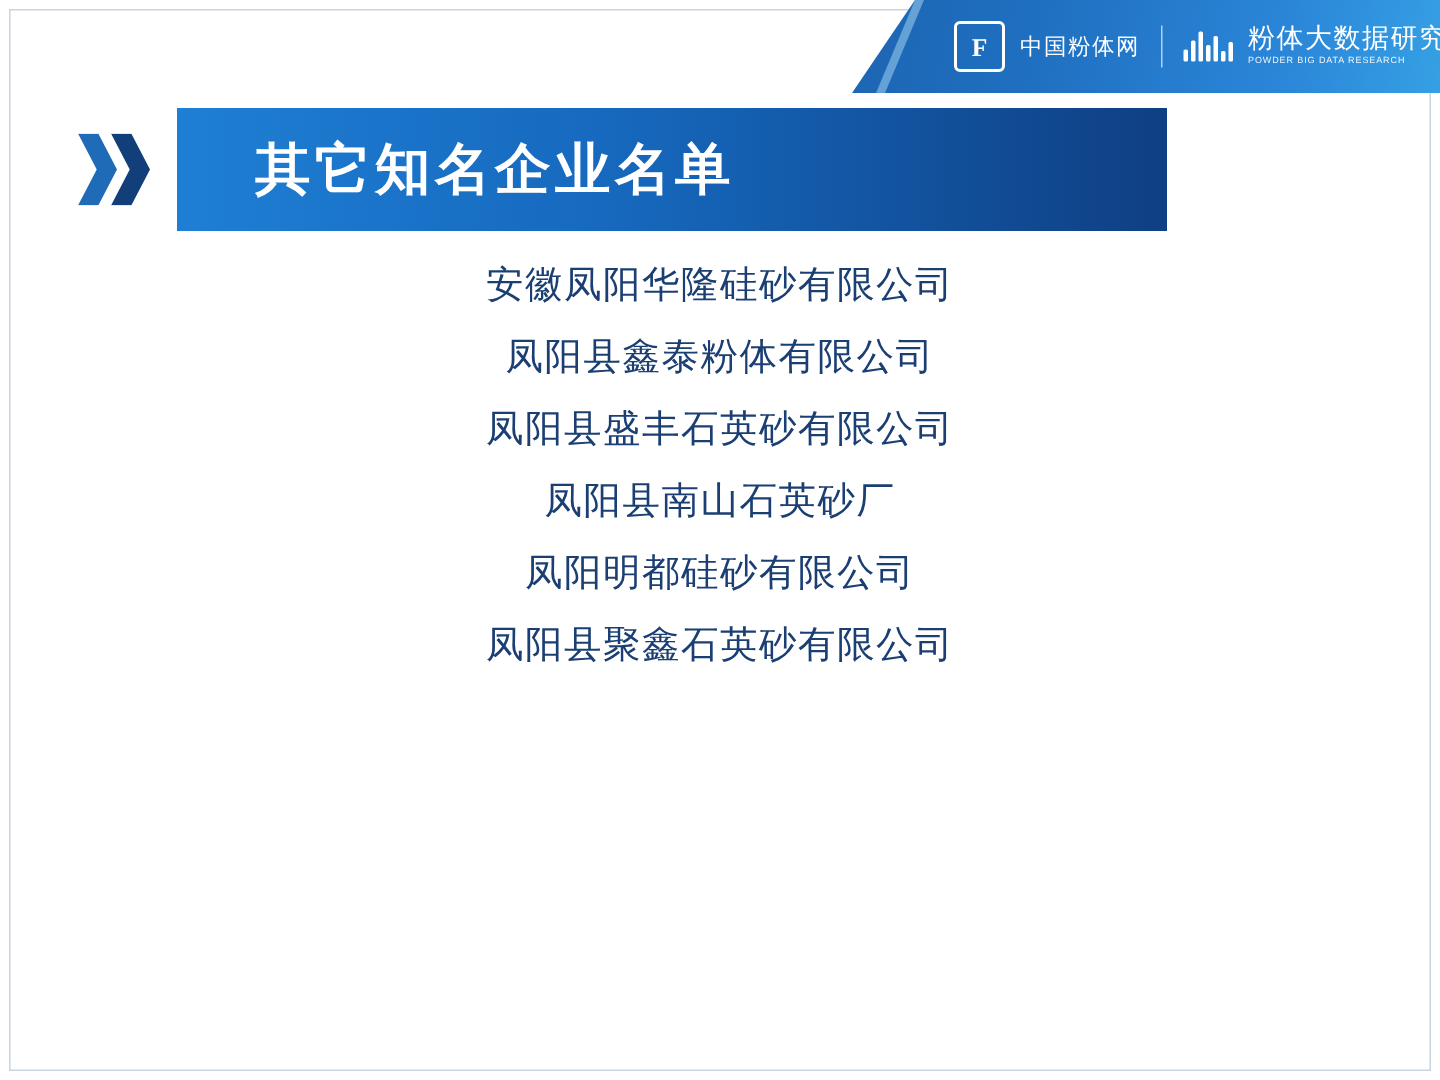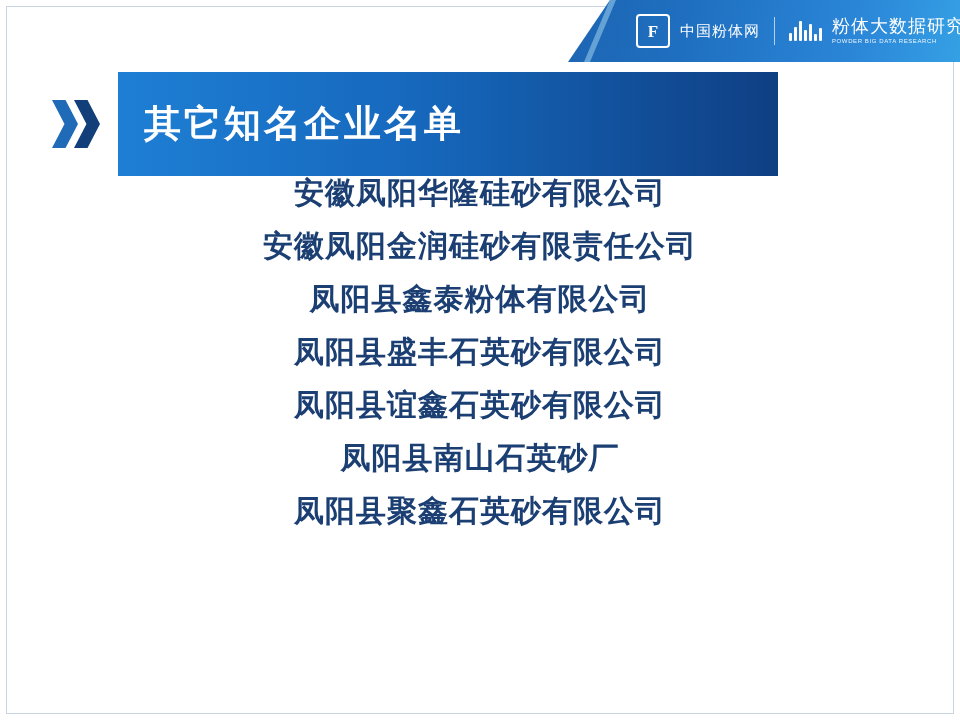--- a/index.html
+++ b/index.html
@@ -153,26 +153,26 @@
     width: 26px;
     height: 48px;
     background: #1b5fa8;
     clip-path: polygon(0 0, 52% 0, 100% 50%, 52% 100%, 0 100%, 48% 50%);
   }
   .chev.c1 { left: 4px; background: #1f6bb8; }
   .chev.c2 { left: 26px; background: #123f7a; }
 
   .title-bar {
     width: 660px;
-    height: 104px;
+    height: 82px;
     background: linear-gradient(90deg, #1e7fd4 0%, #1668bd 45%, #0f3f83 100%);
     display: flex;
     align-items: center;
     box-sizing: border-box;
-    padding-left: 26px;
+    padding-left: 52px;
   }
   .title-text {
     color: #ffffff;
     font-size: 37px;
     font-weight: bold;
     letter-spacing: 3px;
     white-space: nowrap;
   }
 
   
@@ -180,22 +180,22 @@
     position: absolute;
     left: 0;
     right: 0;
     top: 178px;
     display: flex;
     flex-direction: column;
     align-items: center;
   }
   .company-item {
     color: #1b3f73;
-    font-size: 30px;
-    font-weight: bold;
+    font-size: 25px;
+    font-weight: normal;
     letter-spacing: 1px;
     line-height: 1.0;
     margin-bottom: 23px;
     white-space: nowrap;
     font-family: "Liberation Sans", sans-serif;
   }
 </style>
 </head>
 <body>
 
@@ -231,21 +231,20 @@
       <div class="chev c1"></div>
       <div class="chev c2"></div>
     </div>
     <div class="title-bar">
       <div class="title-text">其它知名企业名单</div>
     </div>
   </div>
 
   <div class="company-list">
     <div class="company-item">安徽凤阳华隆硅砂有限公司</div>
-    <div class="company-item">安徽凤阳金润硅砂有限责任公司</div>
     <div class="company-item">凤阳县鑫泰粉体有限公司</div>
     <div class="company-item">凤阳县盛丰石英砂有限公司</div>
-    <div class="company-item">凤阳县谊鑫石英砂有限公司</div>
     <div class="company-item">凤阳县南山石英砂厂</div>
+    <div class="company-item">凤阳明都硅砂有限公司</div>
     <div class="company-item">凤阳县聚鑫石英砂有限公司</div>
   </div>
 
 </div>
 
 </body></html>

